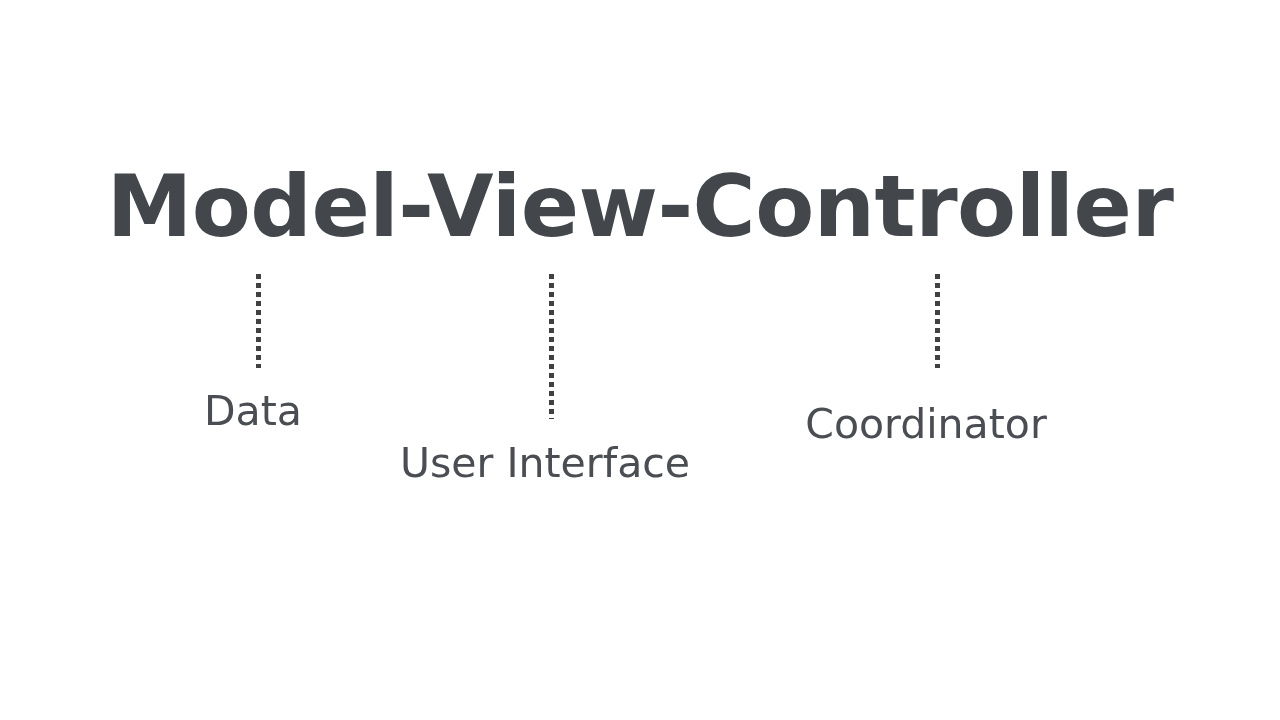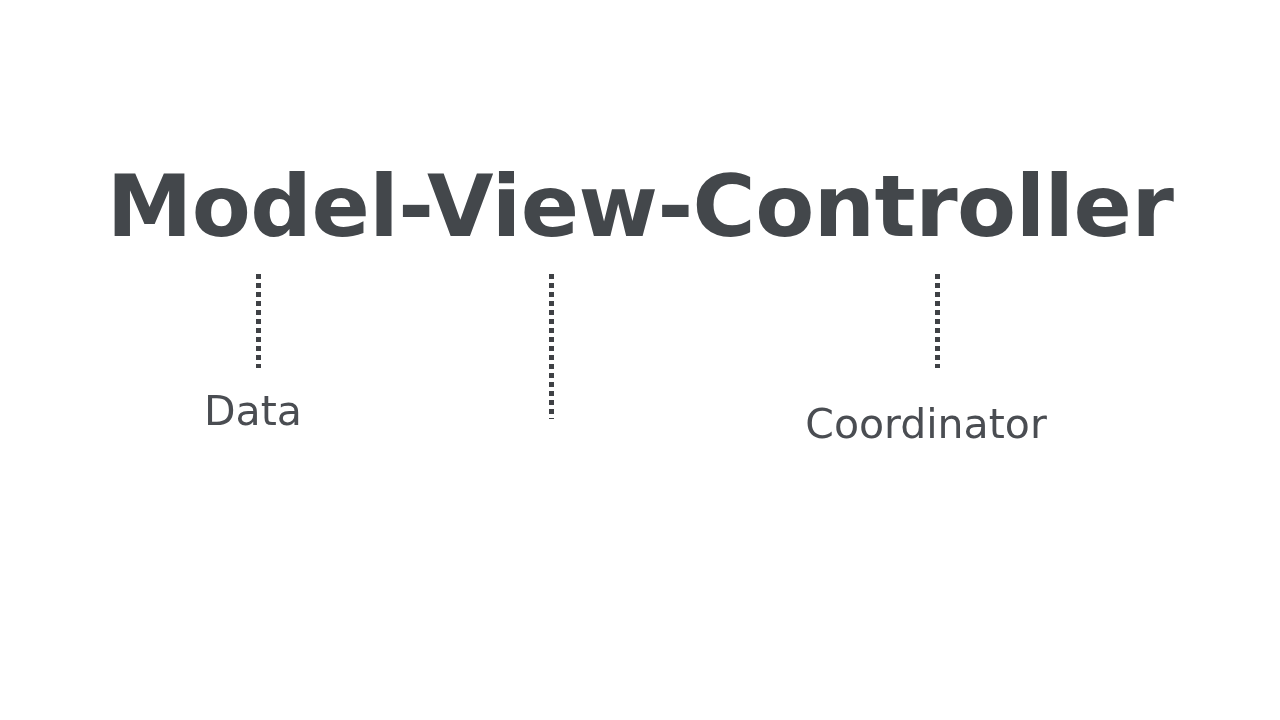--- a/index.html
+++ b/index.html
@@ -108,16 +108,17 @@
   <div id="title">Model-View-Controller</div>
 
   <div class="connector c-left"></div>
 
   <div class="connector c-mid"></div>
 
   <div class="connector c-right"></div>
 
   <div class="label l-data">Data</div>
 
+  <div class="label l-ui">User Interface</div>
 
   <div class="label l-coordinator">Coordinator</div>
 
 </div>
 
 </body></html>

